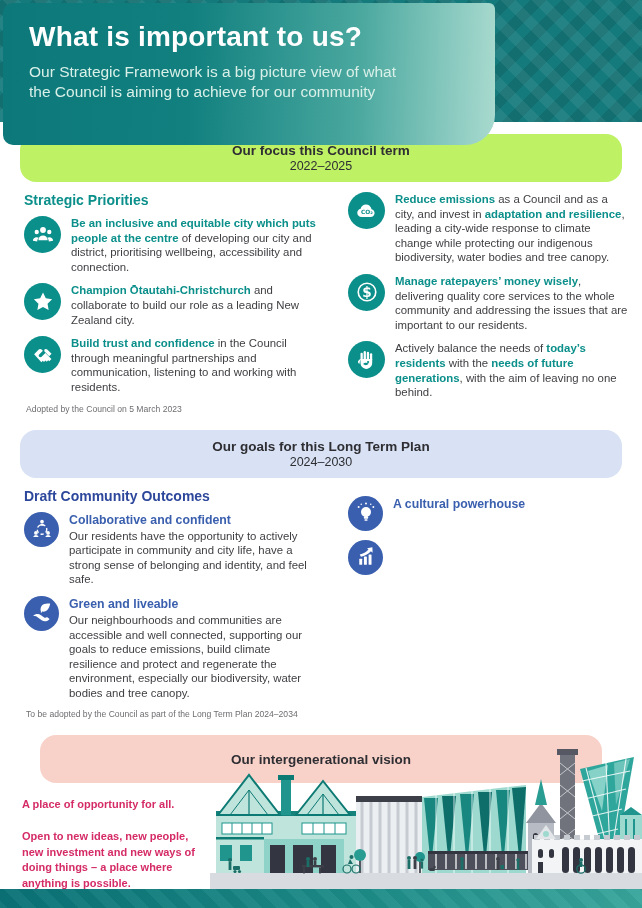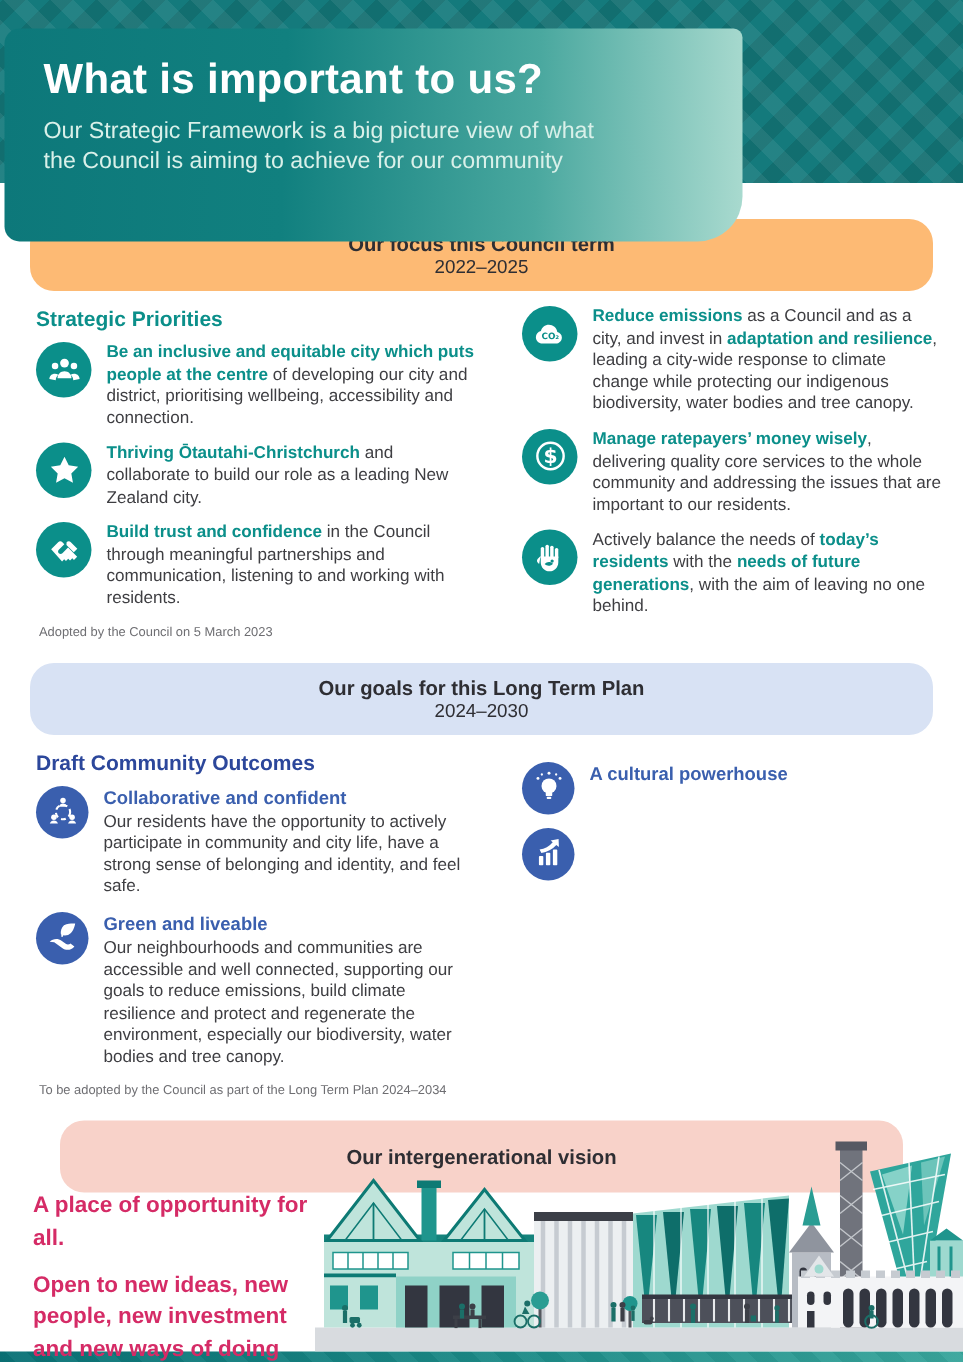--- a/index.html
+++ b/index.html
@@ -7,28 +7,28 @@
         font-family:"Liberation Sans","DejaVu Sans",sans-serif;color:#3e3e42;}
 
   
   .hdr{position:relative;height:122px;}
   .weave{position:absolute;inset:0;background:#147a7c;
     background-image:
       repeating-linear-gradient(45deg, rgba(255,255,255,.07) 0 11px, rgba(255,255,255,0) 11px 22px),
       repeating-linear-gradient(-45deg, rgba(0,0,0,.10) 0 11px, rgba(0,0,0,0) 11px 22px);}
   .hdr-panel{position:absolute;left:3px;top:3px;width:492px;height:142px;
     background:linear-gradient(92deg,#0d787a 0%,#11807f 38%,#4aa89f 72%,#a9dacf 100%);
-    border-radius:10px 6px 30px 10px;padding:18px 0 0 26px;box-sizing:border-box;margin-top:16px;}
+    border-radius:10px 6px 30px 10px;padding:18px 0 0 26px;box-sizing:border-box;}
   .hdr-title{margin:0;color:#fff;font-size:28px;font-weight:700;letter-spacing:.2px;}
   .hdr-sub{margin:9px 0 0;color:#d9f0e9;font-size:15.5px;line-height:1.3;width:380px;}
 
   
   .banner{margin:0 20px;height:48px;border-radius:16px;display:flex;flex-direction:column;
           align-items:center;justify-content:center;text-align:center;}
-  .banner.mint{background:#fdba74;margin-top:24px;}
+  .banner.mint{background:#bef264;margin-top:12px;}
   .banner.blue{background:#d8e2f4;margin-top:16px;}
   .banner.pink{background:#f8d2c9;}
   .banner-title{font-size:13.5px;font-weight:700;color:#2e2e33;}
   .banner-sub{font-size:12.5px;color:#2e2e33;margin-top:1px;}
 
   
   .cols{display:flex;gap:28px;padding:8px 14px 0 24px;}
   .col-l{width:296px;flex:0 0 296px;}
   .col-r{flex:1;padding-top:2px;}
   .col-r.outcomes{padding-top:10px;}
@@ -47,21 +47,21 @@
   .hl{color:var(--teal);font-weight:700;}
   .otitle{font-size:12.3px;font-weight:700;color:var(--blue);margin:1px 0 2px;}
   .obody{margin:0;font-size:11.4px;line-height:1.28;max-width:262px;}
   .col-r .obody{max-width:278px;}
   .note{font-size:8.6px;color:#6e6e72;margin:4px 0 0 2px;}
 
   
   .vision{position:relative;height:162px;margin-top:8px;}
   .vision .banner.pink{position:absolute;left:20px;right:20px;top:8px;z-index:1;}
   .vision-text{position:absolute;left:22px;top:54px;width:190px;z-index:3;}
-  .vision-text p{margin:0 0 10px;color:var(--pink);font-size:15px;font-weight:700;line-height:1.42;}
+  .vision-text p{margin:16px 0 10px;color:var(--pink);font-size:11px;font-weight:700;line-height:1.42;}
   .skyline{position:absolute;right:0;bottom:0;z-index:2;width:432px;height:148px;}
 
   
   .ftr{height:110px;box-sizing:border-box;padding-top:25px;
     background:linear-gradient(100deg,#0a7276 0%,#1d8c88 55%,#3aa79d 100%);
     background-blend-mode:normal;position:relative;}
   .ftr:before{content:"";position:absolute;inset:0;
     background-image:repeating-linear-gradient(45deg, rgba(255,255,255,.04) 0 10px, rgba(0,0,0,.03) 10px 20px);}
 </style>
 </head>
@@ -100,21 +100,21 @@
                 </svg>
               </span>
               <p class="itxt"><span class="hl">Be an inclusive and equitable city which puts people at the centre</span><span> of developing our city and district, prioritising wellbeing, accessibility and connection.</span></p>
             </div>
             <div class="item">
               <span class="badge tealbg">
                 <svg viewBox="0 0 24 24">
                   <path fill="#fff" d="M12 3.2l2.6 5.3 5.8.9-4.2 4.1 1 5.8-5.2-2.8-5.2 2.8 1-5.8-4.2-4.1 5.8-.9z"></path>
                 </svg>
               </span>
-              <p class="itxt"><span class="hl">Thriving Ōtautahi-Christchurch</span><span> and collaborate to build our role as a leading New Zealand city.</span></p>
+              <p class="itxt"><span class="hl">Champion Ōtautahi-Christchurch</span><span> and collaborate to build our role as a leading New Zealand city.</span></p>
             </div>
             <div class="item">
               <span class="badge tealbg">
                 <svg viewBox="0 0 24 24">
                   <g fill="#fff">
                     <path d="M3.8 11.2l4.3-4.3c.7-.7 1.9-.7 2.6 0l1.2 1.2-3.4 3.4c-.6.6-.6 1.6 0 2.2.6.6 1.6.6 2.2 0l3.5-3.5 5.6 5.6-2 2-1-1-1.4 1.4-1.1-1.1-1.4 1.4-1.1-1.1-1.3 1.3z"></path>
                     <path d="M13.3 6.9c.7-.7 1.9-.7 2.6 0l4 4-2.2 2.2-4.5-4.5z"></path>
                   </g>
                 </svg>
               </span>

